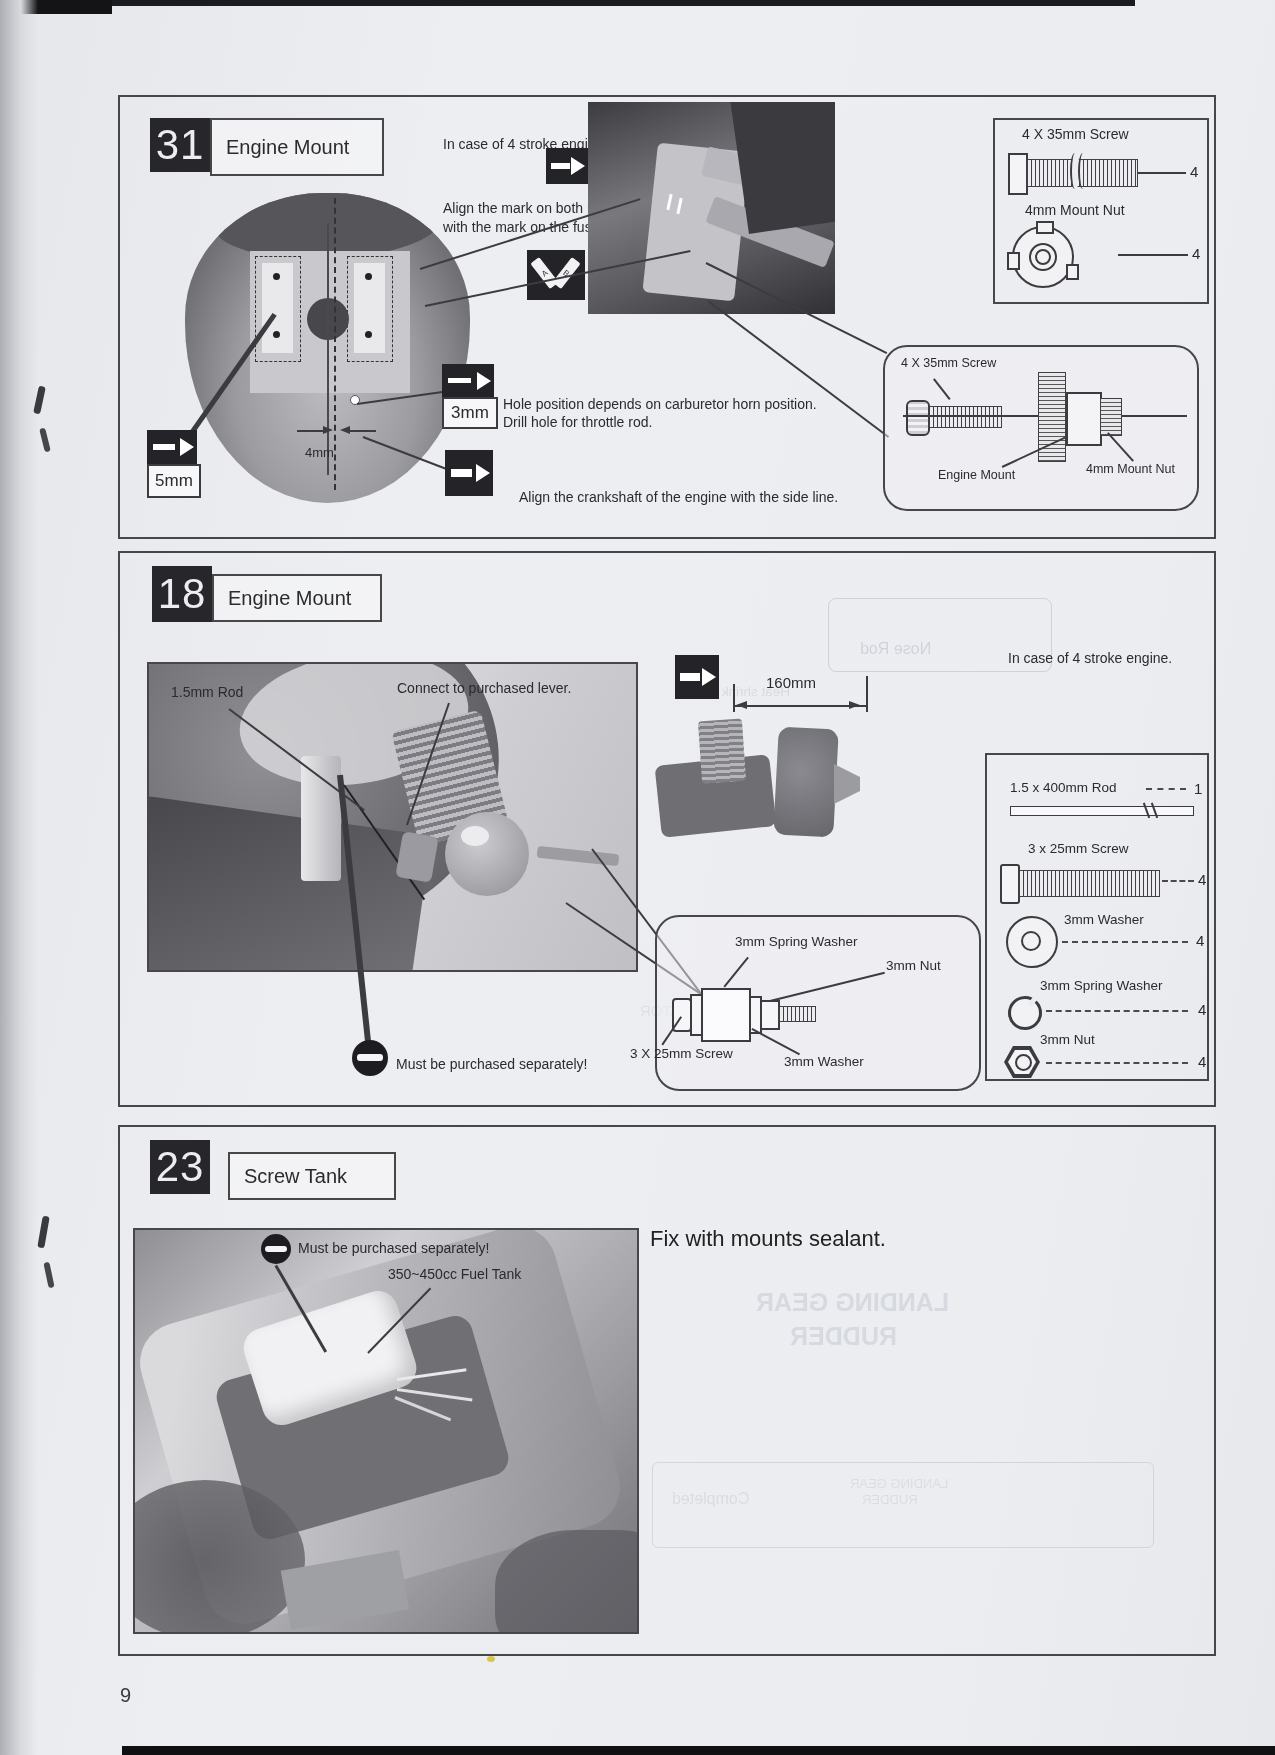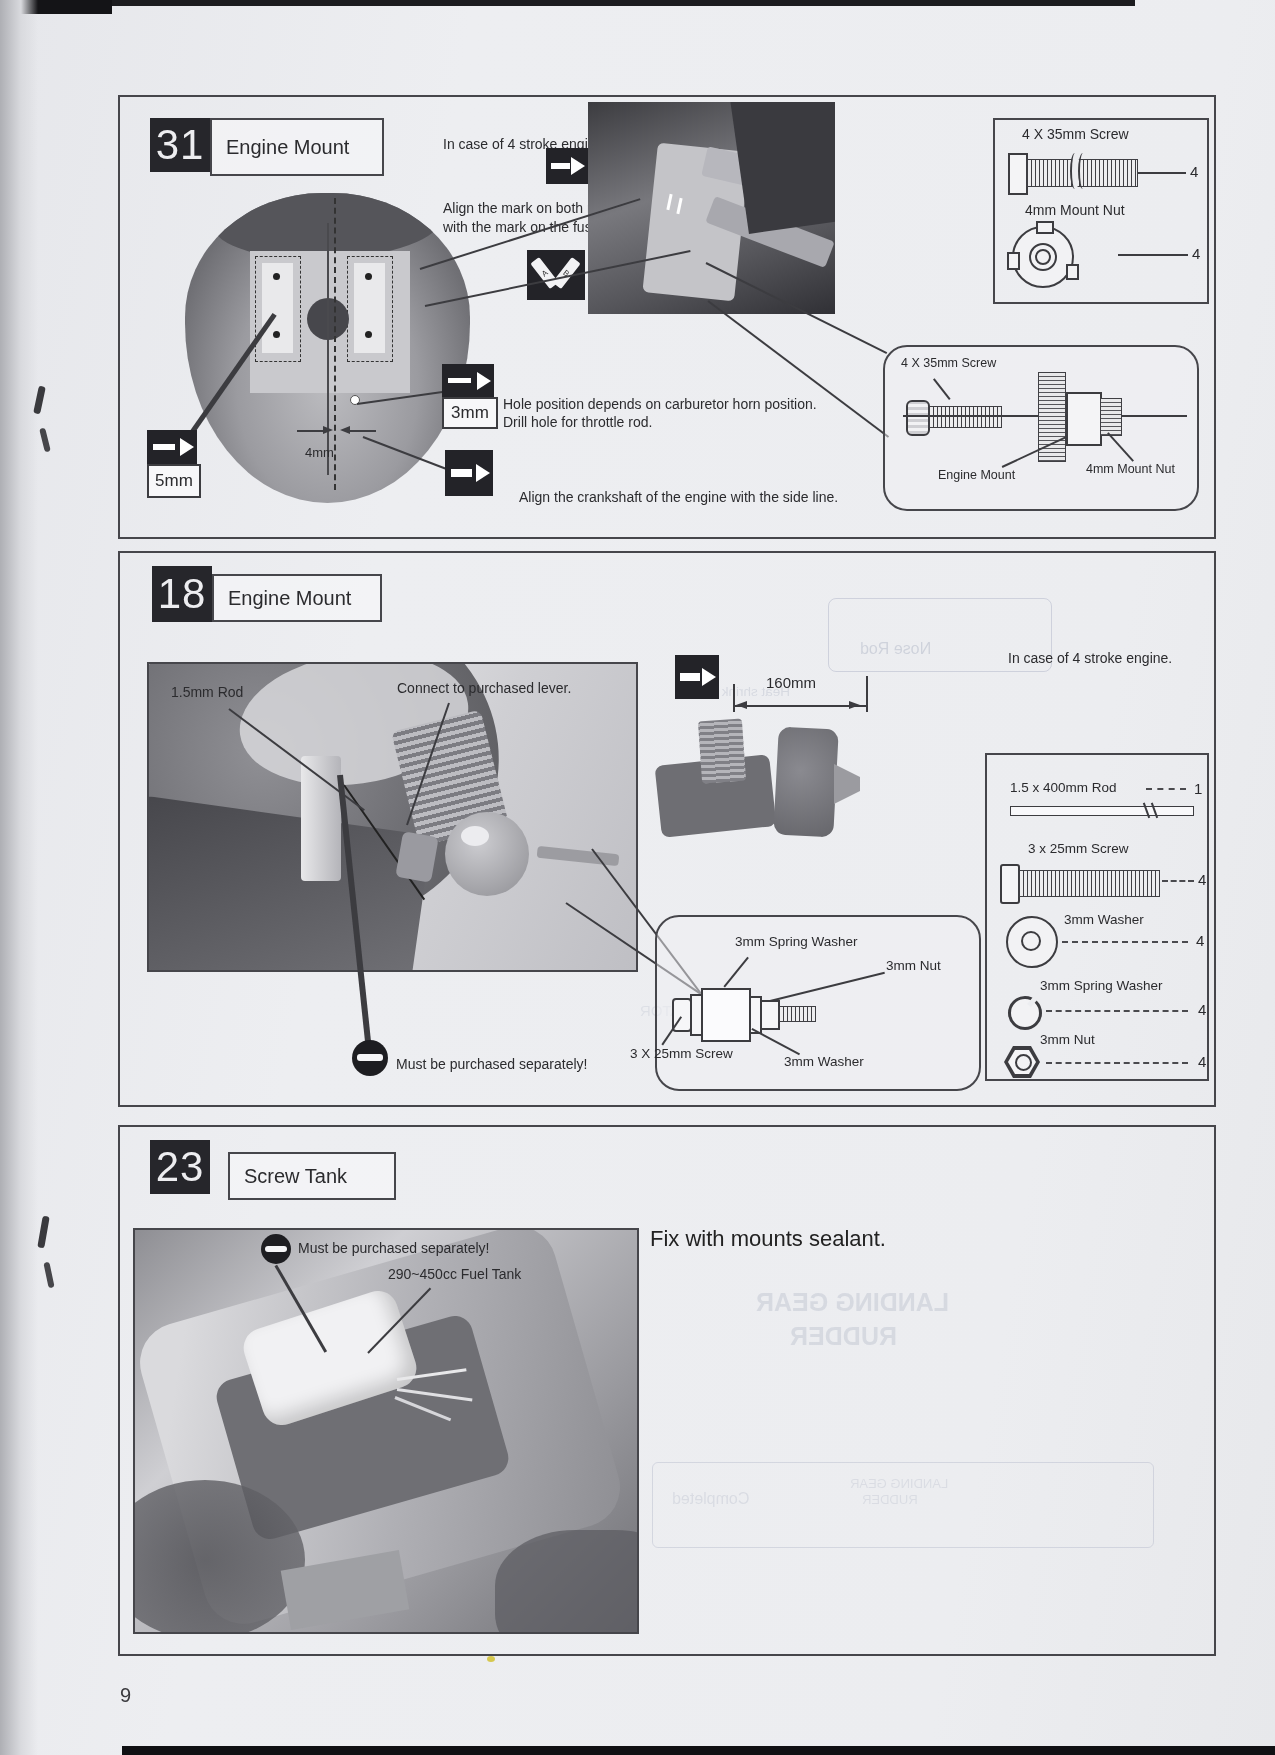--- a/index.html
+++ b/index.html
@@ -299,21 +299,21 @@
     <div class="line" style="left:262px;top:158px;width:76px;height:3px;background:#e0e0e3;transform:rotate(8deg);"></div>
     <div class="line" style="left:260px;top:166px;width:60px;height:3px;background:#d6d6da;transform:rotate(22deg);"></div>
     <div class="abs" style="left:-30px;top:250px;width:200px;height:160px;background:radial-gradient(circle,#4a4a4f,#6a6a6f);opacity:.8;border-radius:50%;"></div>
     <div class="abs" style="left:360px;top:300px;width:200px;height:140px;background:#5a5a5f;opacity:.7;border-radius:40%;"></div>
     <div class="abs" style="left:150px;top:330px;width:120px;height:60px;background:#9fa0a4;transform:rotate(-10deg);"></div>
   </div>
   <div class="abs" style="left:261px;top:1234px;width:30px;height:30px;background:#1d1d21;border-radius:50%;">
     <div class="abs" style="left:4px;top:12px;width:22px;height:6px;background:#f5f5f7;border-radius:3px;"></div>
   </div>
   <div class="txt" style="left:298px;top:1240px;">Must be purchased separately!</div>
-  <div class="txt" style="left:388px;top:1266px;">290~450cc Fuel Tank</div>
+  <div class="txt" style="left:388px;top:1266px;">350~450cc Fuel Tank</div>
   <div class="line" style="left:276px;top:1264px;width:100px;height:2.5px;transform:rotate(60deg);"></div>
   <div class="line" style="left:368px;top:1352px;width:90px;height:2px;transform:rotate(-46deg);"></div>
 
   <div class="txt" style="left:650px;top:1226px;font-size:22px;color:#222;">Fix with mounts sealant.</div>
 
   <div class="ghost" style="left:756px;top:1288px;font-size:25px;font-weight:bold;opacity:.15;">LANDING GEAR</div>
   <div class="ghost" style="left:790px;top:1322px;font-size:25px;font-weight:bold;opacity:.15;">RUDDER</div>
   <div class="abs" style="left:652px;top:1462px;width:500px;height:84px;border:1.5px solid rgba(100,110,150,.18);border-radius:6px;"></div>
   <div class="ghost" style="left:672px;top:1490px;font-size:16px;opacity:.13;">Completed</div>
   <div class="ghost" style="left:850px;top:1476px;font-size:13px;opacity:.12;">LANDING GEAR</div>

